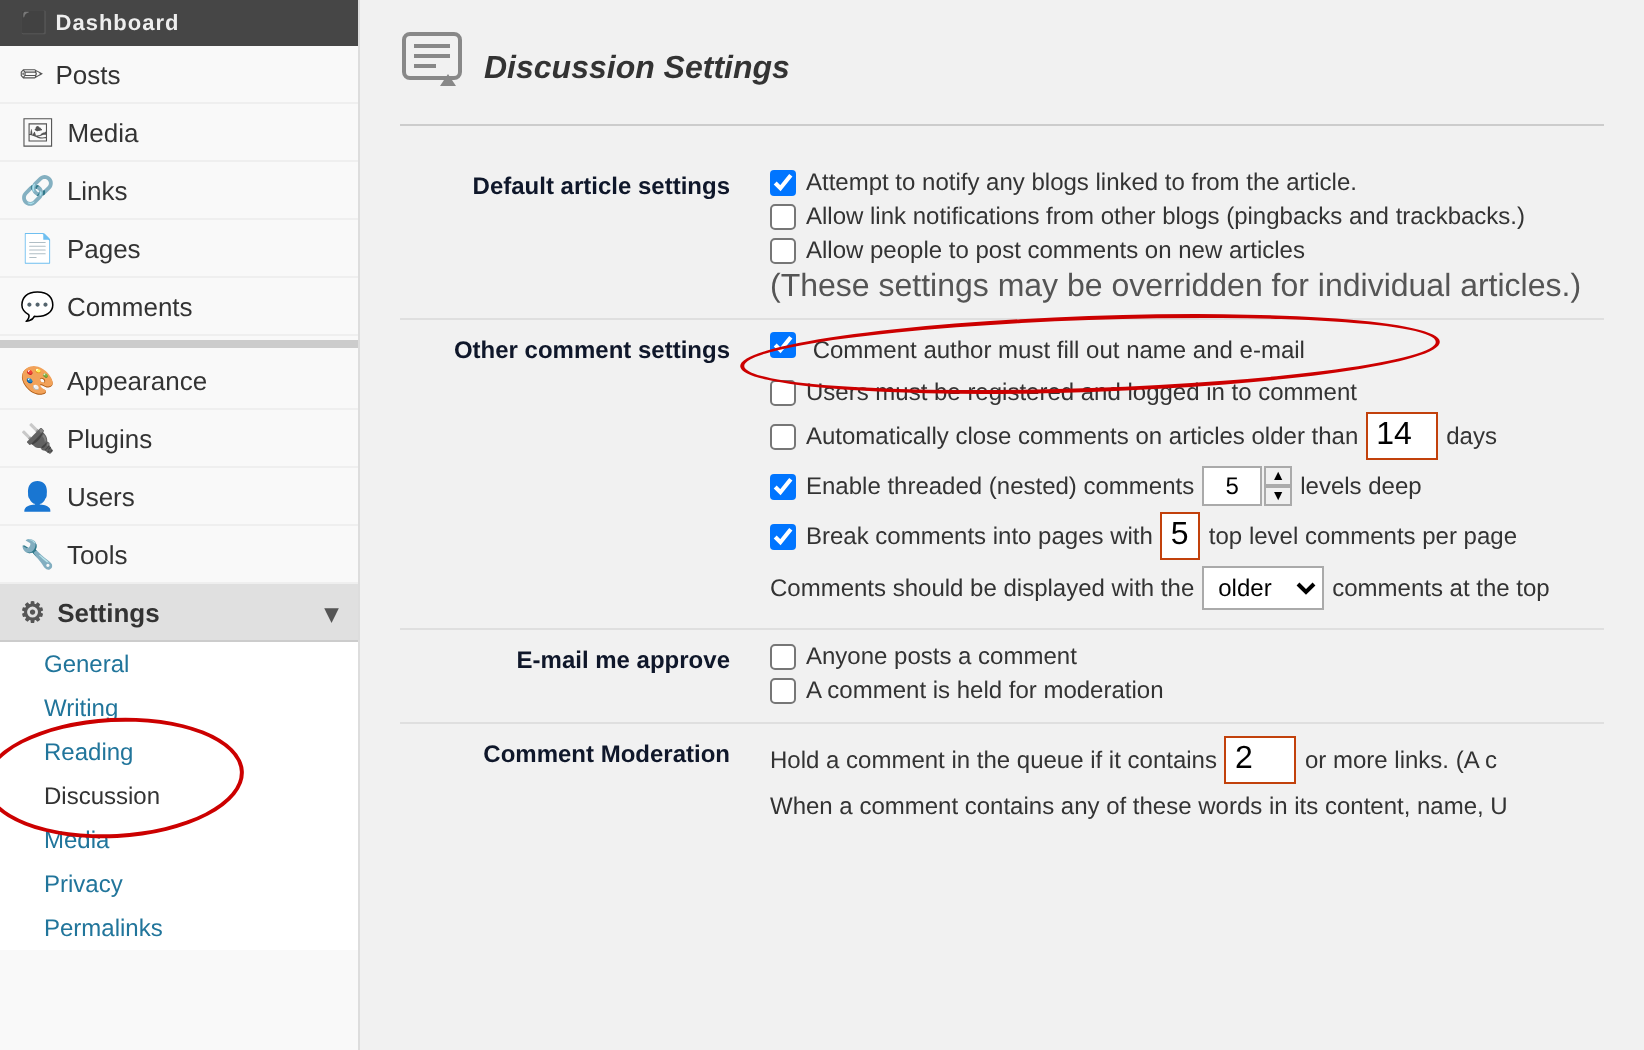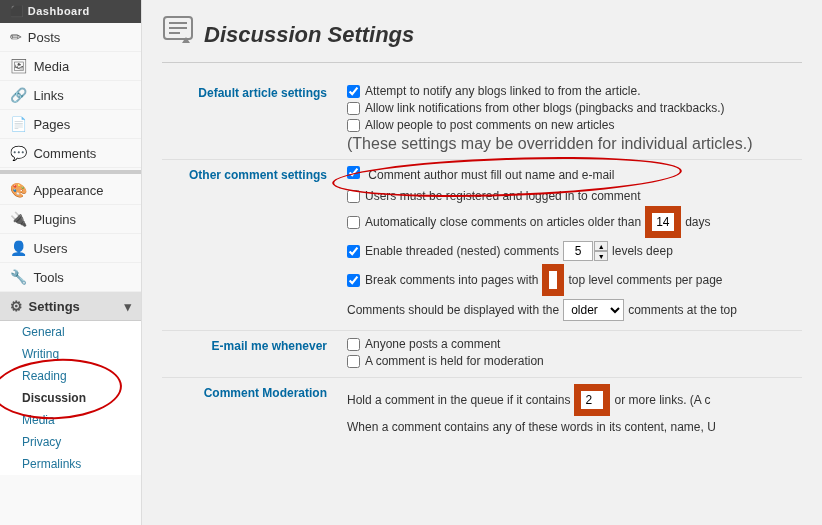--- a/index.html
+++ b/index.html
@@ -1,20 +1,20 @@
 <!DOCTYPE html>
 <html><head>
   <meta charset="utf-8">
   <style>
     * { box-sizing: border-box; margin: 0; padding: 0; }
     body { font-family: Arial, sans-serif; font-size: 12px; background: #f1f1f1; color: #333; display: flex; height: 525px; width: 822px; overflow: hidden; }
 
     
     #sidebar {
-      width: 142px;
+      width: 180px;
       background: #f9f9f9;
       border-right: 1px solid #ddd;
       flex-shrink: 0;
       overflow-y: auto;
       padding-top: 0;
     }
     .sidebar-section-header {
       background: #464646;
       color: #eee;
       font-size: 11px;
@@ -65,38 +65,38 @@
       margin-bottom: 15px;
       border-bottom: 1px solid #ccc;
       padding-bottom: 8px;
     }
     .page-header .header-icon {
       font-size: 28px;
       margin-right: 10px;
       color: #888;
     }
     .page-header h1 {
-      font-size: 22px;
+      font-size: 16px;
       font-style: italic;
       font-weight: bold;
       color: #333;
     }
 
     .settings-table {
       width: 100%;
       border-collapse: collapse;
     }
     .settings-table tr td {
       padding: 6px 5px;
       vertical-align: top;
     }
     .settings-table .label-cell {
       width: 180px;
       font-weight: bold;
-      color: #0369a1;
+      color: #0f172a;
       padding-right: 15px;
       text-align: right;
       vertical-align: top;
       padding-top: 8px;
     }
     .settings-table .control-cell {
       vertical-align: top;
     }
     .settings-table tr {
       border-top: 1px solid #dfdfdf;
@@ -129,23 +129,23 @@
       width: 350px;
       height: 38px;
       border: 2.5px solid #cc0000;
       border-radius: 50%;
       pointer-events: none;
       transform: rotate(-2deg);
     }
 
     .inline-input {
       width: 40px;
-      border: 7px solid #c2410c;
+      border: 1px solid #c2410c;
       padding: 2px 4px;
-      font-size: 12px;
+      font-size: 16px;
       background: #fff;
     }
     .inline-select {
       border: 1px solid #aaa;
       padding: 2px 3px;
       font-size: 12px;
       background: #fff;
     }
     .spinner-input {
       display: inline-flex;
@@ -250,21 +250,21 @@
     <span class="icon">⚙</span>
     <span>Settings</span>
     <span class="arrow">▾</span>
   </div>
 
   <div class="sidebar-settings-submenu">
     <div class="sub-item">General</div>
     <div class="sub-item">Writing</div>
     <div class="sub-item">Reading</div>
     <div class="discussion-circle" style="position:relative;">
-      <div class="sub-item active-sub" style="font-weight:bold; color:#333; position:relative; z-index:1;">Discussion</div>
+      <div class="sub-item active-sub" style="font-weight:normal; color:#333; position:relative; z-index:1;">Discussion</div>
       <div class="discussion-circle-overlay"></div>
     </div>
     <div class="sub-item">Media</div>
     <div class="sub-item">Privacy</div>
     <div class="sub-item">Permalinks</div>
   </div>
 </div>
 
 <div id="main">
 
@@ -344,21 +344,21 @@
           <select class="inline-select" style="margin: 0 4px;">
             <option value="older">older</option>
             <option value="newer">newer</option>
           </select>
           <span>comments at the top</span>
         </div>
       </td>
     </tr>
 
     <tr>
-      <td class="label-cell">E-mail me whenever</td>
+      <td class="label-cell">E-mail me approve</td>
       <td class="control-cell">
         <div class="checkbox-row">
           <input type="checkbox" style="">
           <span>Anyone posts a comment</span>
         </div>
         <div class="checkbox-row">
           <input type="checkbox" style="">
           <span>A comment is held for moderation</span>
         </div>
       </td>

